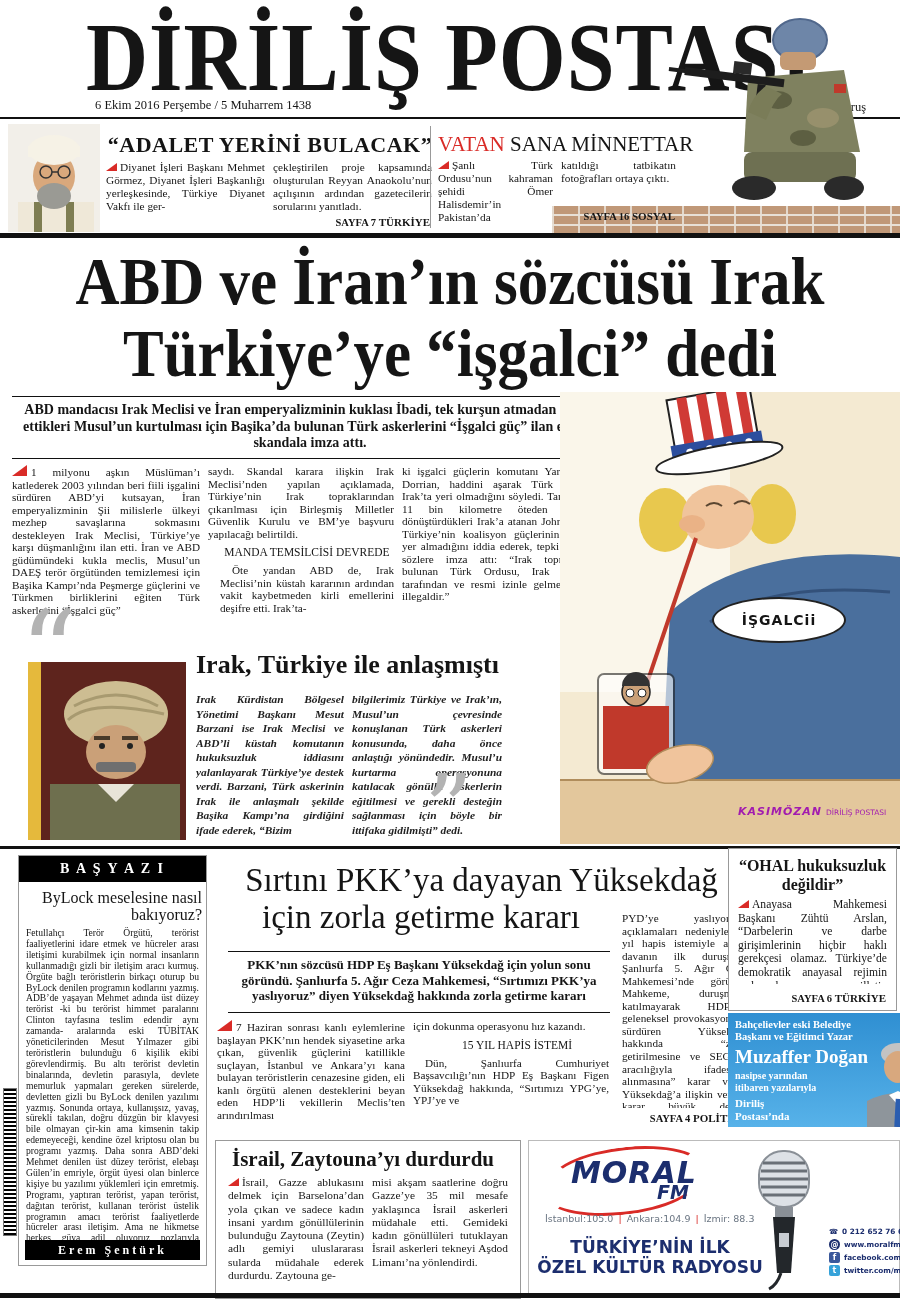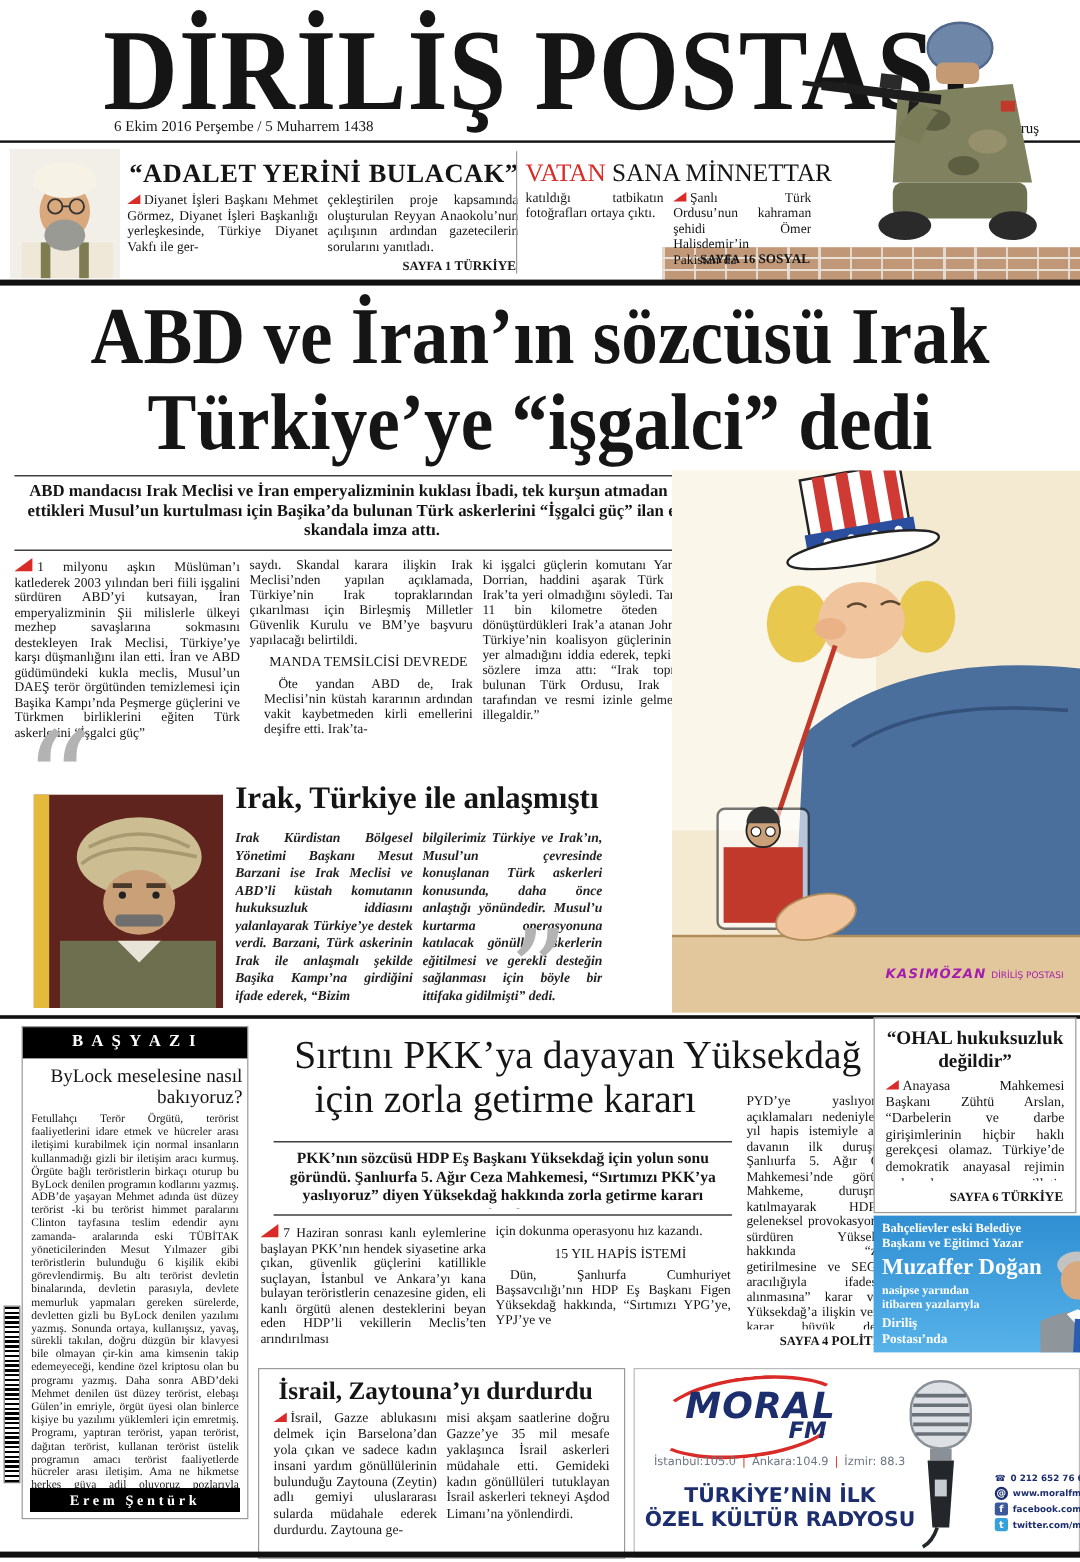--- a/index.html
+++ b/index.html
@@ -110,31 +110,31 @@
     <circle cx="38" cy="48" r="6" fill="none" stroke="#333" stroke-width="1.5"></circle>
     <circle cx="56" cy="48" r="6" fill="none" stroke="#333" stroke-width="1.5"></circle>
     <line x1="44" y1="48" x2="50" y2="48" stroke="#333" stroke-width="1.5"></line>
   </svg>
   <div class="abs teaser-head" style="left:104px;top:132px;width:332px;text-align:center;">“ADALET YERİNİ BULACAK”</div>
   <div class="abs colrow hide" style="left:106px;top:161px;width:326px;height:60px;">
     <div class="col" style="width:160px;"><span class="tri sm"></span><span>Diyanet İşleri Başkanı Mehmet Görmez, Diyanet İşleri Başkanlığı yerleşkesinde, Türkiye Diyanet Vakfı ile ger-</span></div>
     <div class="col" style="width:160px;">çekleştirilen proje kapsamında oluşturulan Reyyan Anaokolu’nun açılışının ardından gazetecilerin sorularını yanıtladı.</div>
   </div>
   <div class="abs pageref" style="left:270px;top:216px;width:160px;">
-    <span>SAYFA 1</span> <b>TÜRKİYE</b>
+    <span>SAYFA 7</span> <b>TÜRKİYE</b>
   </div>
 
   <div class="abs vsep" style="left:430px;top:126px;height:102px;"></div>
 
   <div class="abs" style="left:438px;top:132px;width:260px;font-size:21px;">
     <span style="color:#d92b27;">VATAN</span><span> SANA MİNNETTAR</span>
   </div>
   <div class="abs colrow hide" style="left:438px;top:159px;width:238px;height:64px;">
+    <div class="col" style="width:116px;"><span class="tri sm"></span><span>Şanlı Türk Ordusu’nun kahraman şehidi Ömer Halisdemir’in Pakistan’da</span></div>
     <div class="col" style="width:116px;">katıldığı tatbikatın fotoğrafları ortaya çıktı.</div>
-    <div class="col" style="width:116px;"><span class="tri sm"></span><span>Şanlı Türk Ordusu’nun kahraman şehidi Ömer Halisdemir’in Pakistan’da</span></div>
   </div>
   <div class="abs pageref" style="left:505px;top:210px;width:170px;">
     <span>SAYFA 16</span> <b>SOSYAL</b>
   </div>
 
   <div class="abs rule" style="left:0;top:233px;width:900px;height:5px;"></div>
   <div class="abs lead-h" style="top:243px;">ABD ve İran’ın sözcüsü Irak</div>
   <div class="abs lead-h" style="top:315px;">Türkiye’ye “işgalci” dedi</div>
 
   <div class="abs rule" style="left:12px;top:396px;width:596px;height:1px;"></div>
@@ -189,20 +189,21 @@
       <rect x="38" y="282" width="76" height="100" rx="6" fill="#ffffff" opacity="0.6" stroke="#222" stroke-width="2"></rect>
       <rect x="43" y="314" width="66" height="63" fill="#c0392b"></rect>
       <circle cx="76" cy="300" r="14" fill="#caa078" stroke="#222" stroke-width="1.5"></circle>
       <path d="M62,294 a14,14 0 0 1 28,0" fill="#333"></path>
       <circle cx="70" cy="301" r="4" fill="#fff" stroke="#222"></circle>
       <circle cx="82" cy="301" r="4" fill="#fff" stroke="#222"></circle>
     </g>
 
     <ellipse cx="120" cy="372" rx="34" ry="18" fill="#f0c49c" stroke="#b08d5c" stroke-width="1.5" transform="rotate(-14 120 372)"></ellipse>
   </svg>
+  <div class="abs bubble" style="left:712px;top:597px;width:130px;height:42px;">İŞGALCii</div>
   <div class="abs cart-sig" style="left:738px;top:800px;">
     <span class="s1">KASIMÖZAN</span><span class="s2">DİRİLİŞ POSTASI</span>
   </div>
 
   <svg class="abs" style="left:28px;top:662px;width:158px;height:178px;" viewBox="0 0 158 178">
     <rect x="0" y="0" width="158" height="178" fill="#5e241d"></rect>
     <rect x="0" y="0" width="13" height="178" fill="#e5b93c"></rect>
     <rect x="22" y="122" width="130" height="56" fill="#6e6f4e"></rect>
     <path d="M70,122 L88,140 L106,122 Z" fill="#e8e4d8"></path>
     <ellipse cx="88" cy="52" rx="52" ry="33" fill="#cdbd92"></ellipse>

